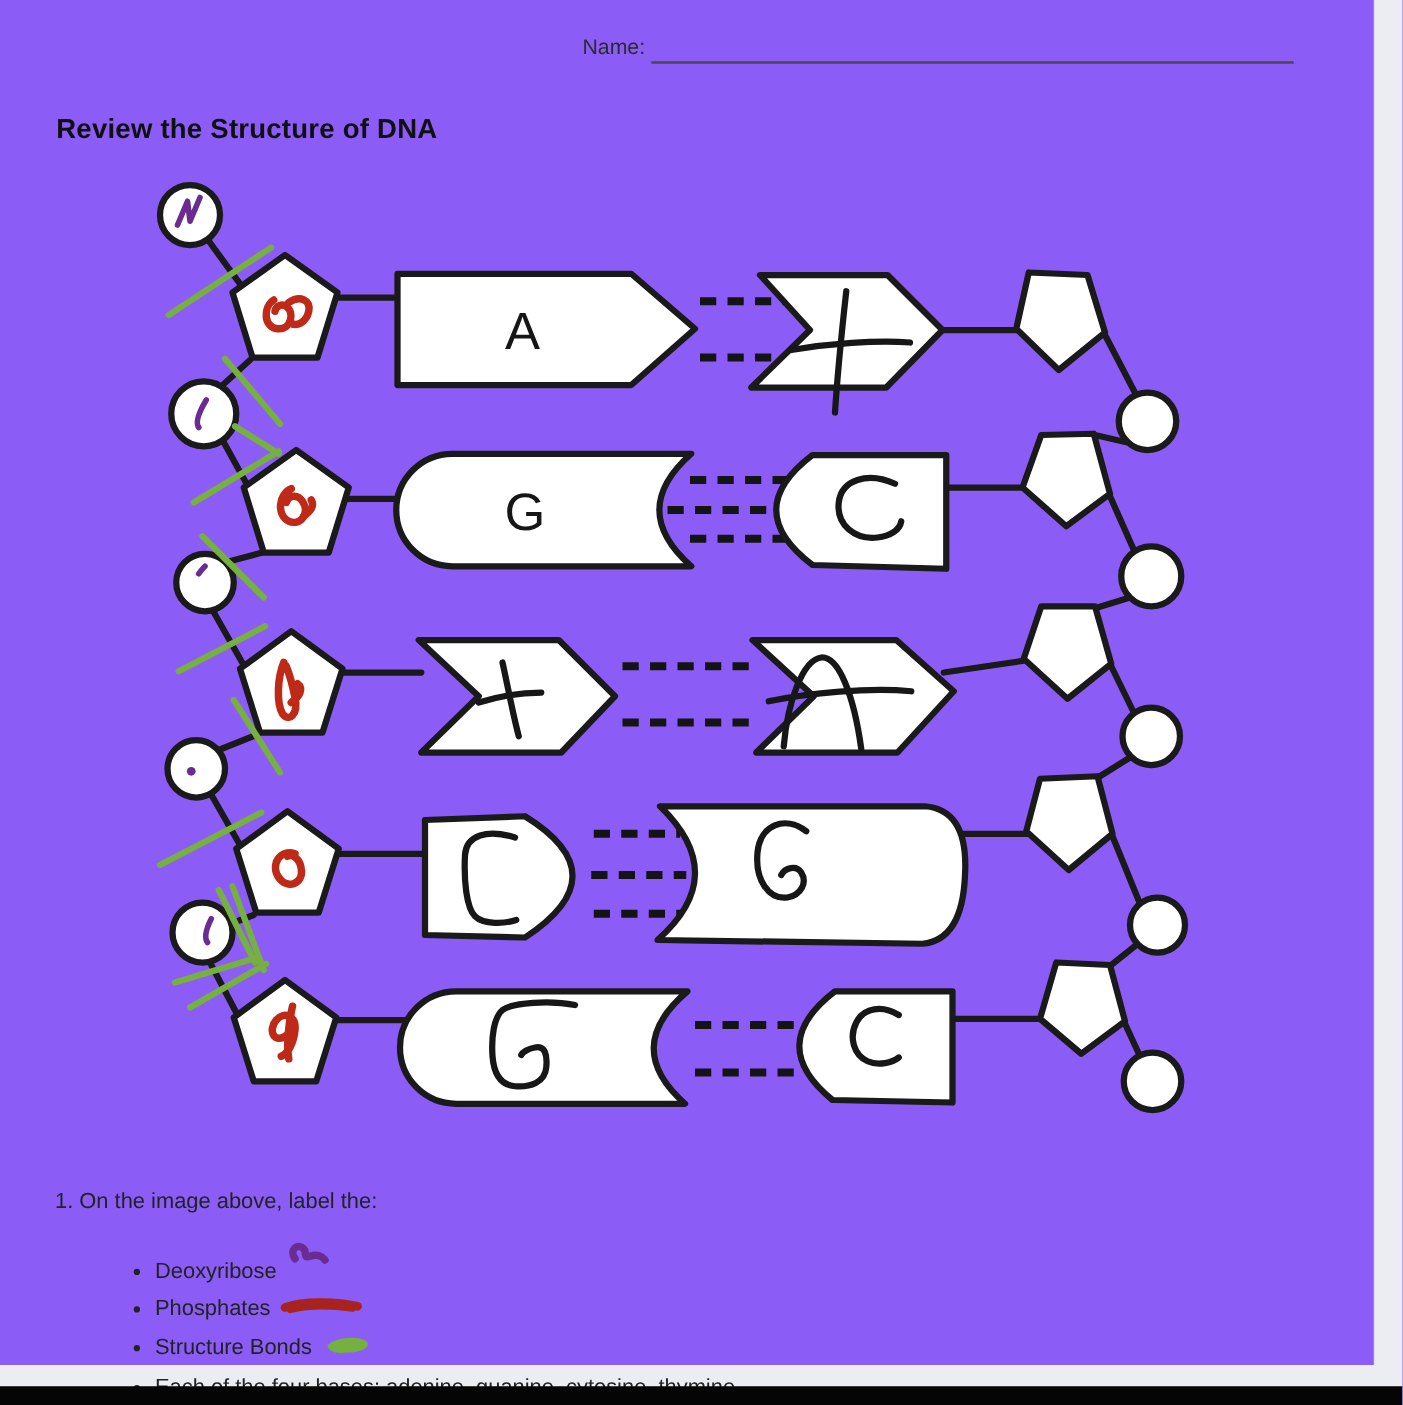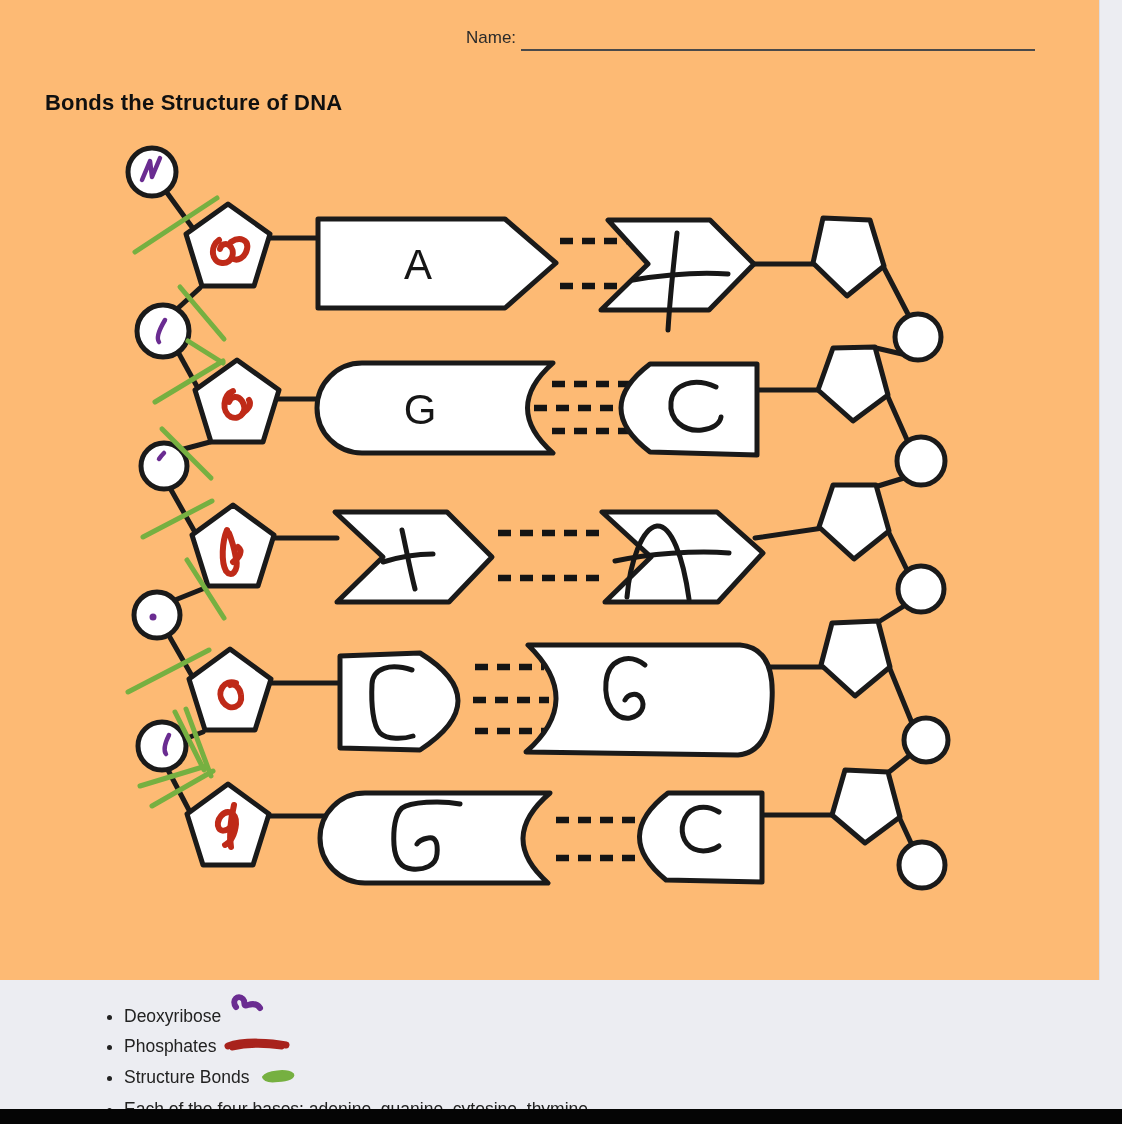--- a/index.html
+++ b/index.html
@@ -3,22 +3,22 @@
 <meta charset="utf-8">
 <style>
   html,body{margin:0;padding:0;}
   body{
     width:1122px;height:1124px;position:relative;overflow:hidden;
     background:#ecedf2;
     font-family:"Liberation Sans","DejaVu Sans",sans-serif;
     color:#1c1c1c;
   }
   .page{
-    position:absolute;left:0;top:0;width:1099px;height:980px;
-    background:#fdba74;border-right:1px solid #dcdce2;
+    position:absolute;left:0;top:0;width:1099px;height:1092px;
+    background:#8b5cf6;border-right:1px solid #dcdce2;
   }
   .name-row{position:absolute;left:466px;top:28px;font-size:17px;color:#2a2a2a;}
   .name-line{position:absolute;left:521px;top:49px;width:514px;height:0;border-top:2px solid #4a4a4a;}
   .doc-title{position:absolute;left:45px;top:90px;font-size:22px;font-weight:bold;color:#101010;letter-spacing:.2px;}
   .question{position:absolute;left:44px;top:950px;font-size:17.5px;color:#222;}
   .bullets{position:absolute;left:44px;top:992px;margin:0;padding-left:80px;font-size:17.5px;color:#222;}
   .bullets li{margin-bottom:9px;}
   .bullets li .mark{display:inline-block;vertical-align:middle;margin-left:8px;}
   .bullets li .raised{vertical-align:8px;}
   svg.diagram{position:absolute;left:0;top:0;}
@@ -33,21 +33,21 @@
   .green{stroke:#76b041;stroke-width:5;fill:none;stroke-linecap:round;}
 </style>
 </head>
 <body>
 
 <div class="page">
 
   <div class="name-row">Name:</div>
   <div class="name-line"></div>
 
-  <div class="doc-title">Bonds the Structure of DNA</div>
+  <div class="doc-title">Review the Structure of DNA</div>
 
   <svg class="diagram" width="1122" height="1124" viewBox="0 0 1122 1124">
 
     <g>
       <path class="bond" d="M165,190 L205,245"></path>
       <path class="bond" d="M200,288 L176,310"></path>
       <path class="bond" d="M178,352 L200,392"></path>
       <path class="bond" d="M210,442 L180,450"></path>
       <path class="bond" d="M170,488 L196,534"></path>
       <path class="bond" d="M205,588 L170,602"></path>
@@ -192,20 +192,21 @@
       <path d="M143,537 L212,501"></path>
       <path d="M187,560 L224,618"></path>
       <path d="M128,692 L209,650"></path>
       <path d="M175,712 L204,770"></path>
       <path d="M186,709 L211,776"></path>
       <path d="M152,806 L213,771"></path>
       <path d="M140,786 L206,766"></path>
     </g>
   </svg>
 
+  <div class="question">1. On the image above, label the:</div>
 
   <ul class="bullets">
     <li>
       <span>Deoxyribose</span><span class="mark raised"><svg width="36" height="22" viewBox="0 0 36 22">
             <path d="M7,15 C2,8 9,2 14,7 C17,10 13,15 19,13 C25,11 29,13 31,16" fill="none" stroke="#6a2c91" stroke-width="6" stroke-linecap="round"></path>
           </svg></span>
     </li>
     <li>
       <span>Phosphates</span><span class="mark"><svg width="66" height="16" viewBox="0 0 66 16">
             <path d="M4,9 C20,3 48,5 62,8" fill="none" stroke="#a8231d" stroke-width="7" stroke-linecap="round"></path>

